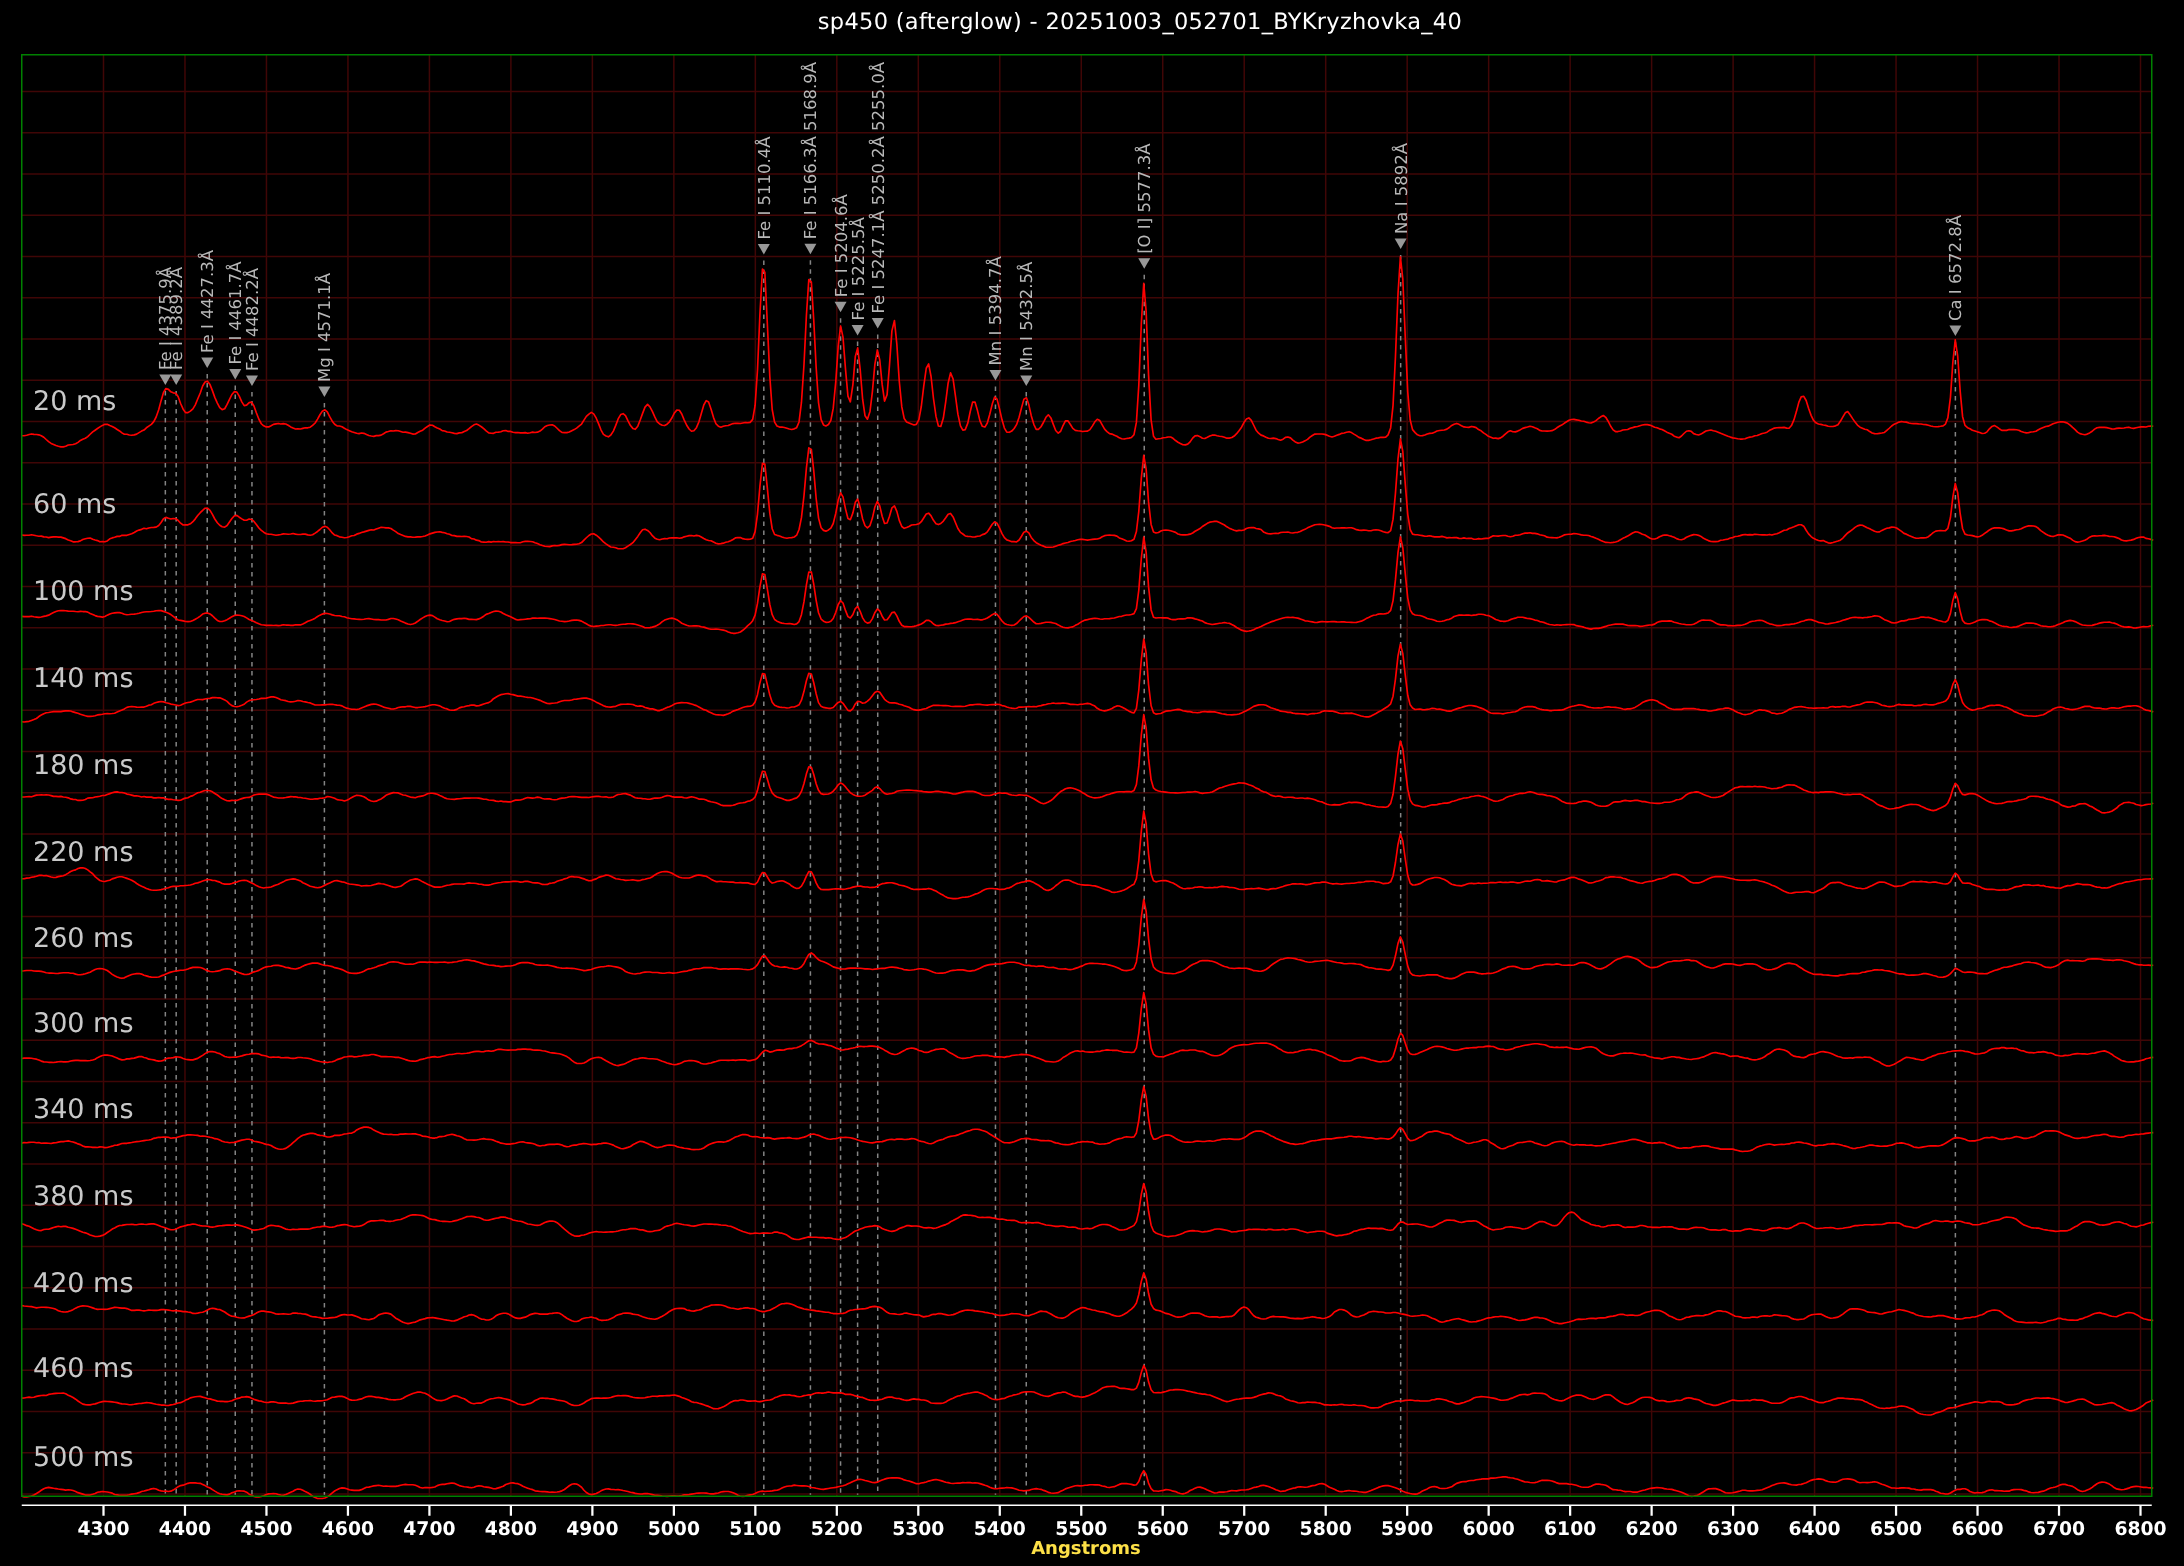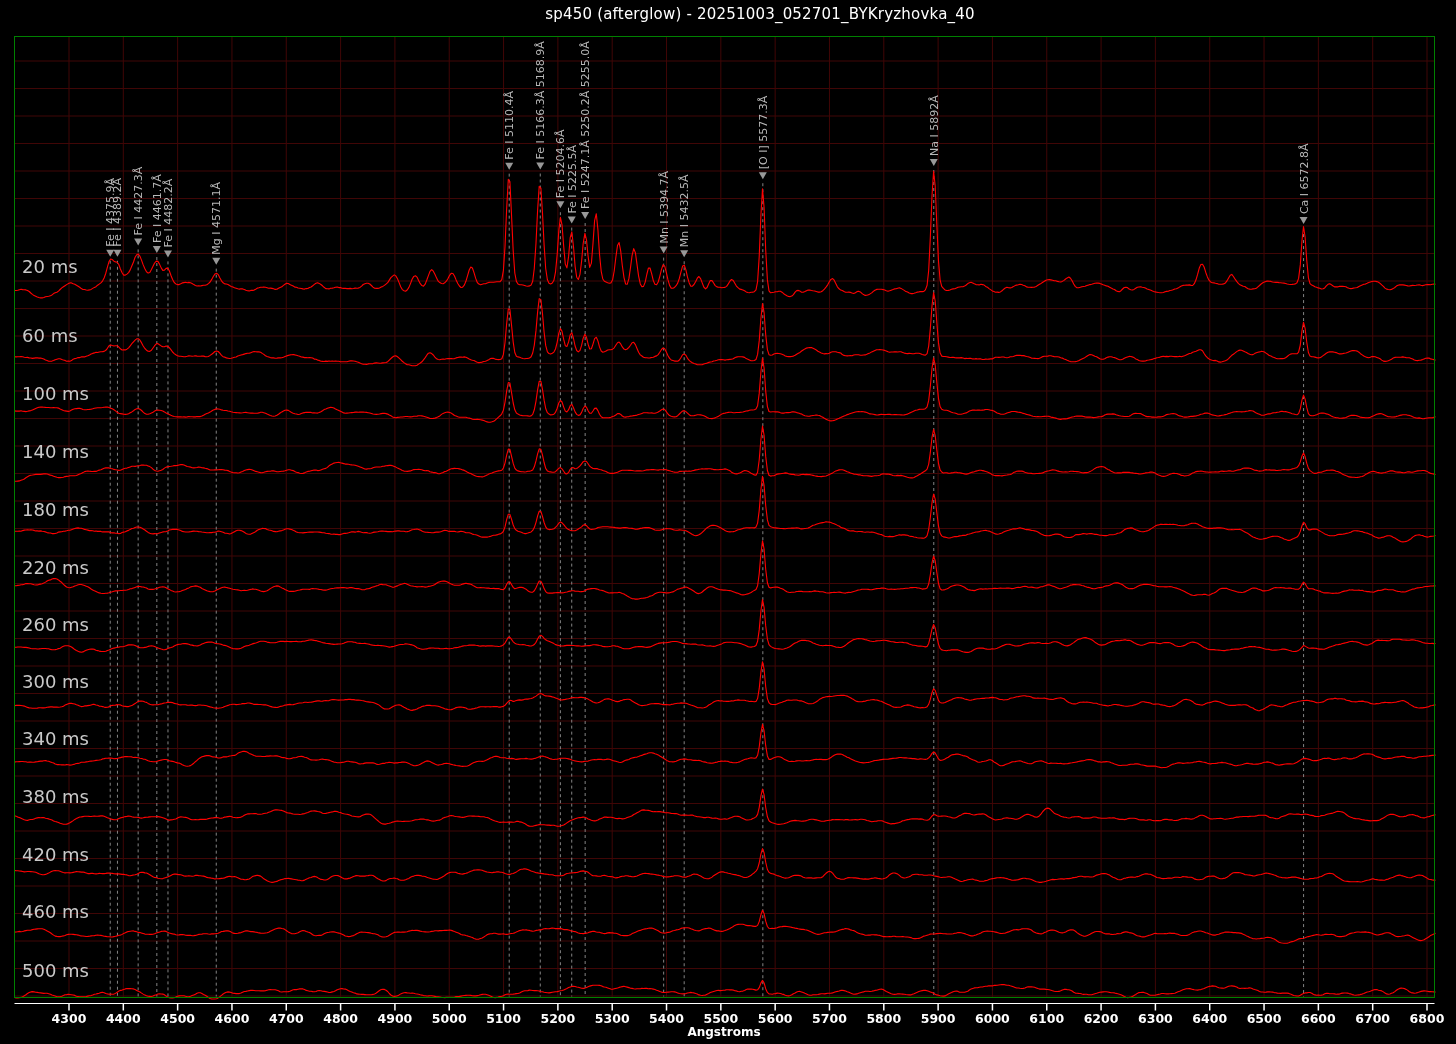--- a/index.html
+++ b/index.html
@@ -1,20 +1,20 @@
 <!DOCTYPE html>
 <html><head>
 <meta charset="utf-8">
 <style>
   html,body{margin:0;padding:0;background:#000;}
   .screen{position:relative;width:1456px;height:1044px;background:#000;overflow:hidden;
           font-family:"DejaVu Sans","Liberation Sans",sans-serif;}
   .title{position:absolute;top:5px;left:0;width:100%;text-align:center;color:#ffffff;
          font-size:15px;letter-spacing:0.2px;margin-left:32px;}
-  .xlabel{position:absolute;top:1025px;left:14px;width:1420px;text-align:center;color:#ffffff;
+  .xlabel{position:absolute;top:1025px;left:14px;width:1420px;text-align:center;color:#fde047;
           font-size:12px;font-weight:bold;}
   svg{position:absolute;top:0;left:0;}
 </style>
 </head>
 <body>
 
 <div class="screen">
   <div class="title">sp450 (afterglow) - 20251003_052701_BYKryzhovka_40</div>
   <svg id="plot-svg" width="1456" height="1044">
       <g>

